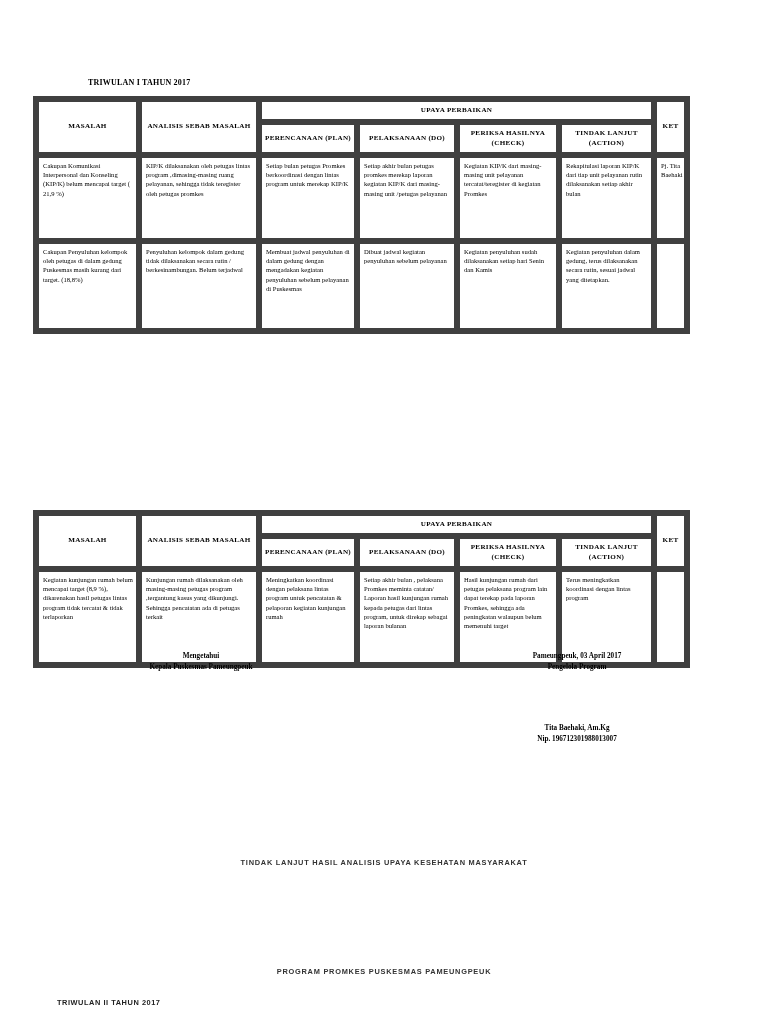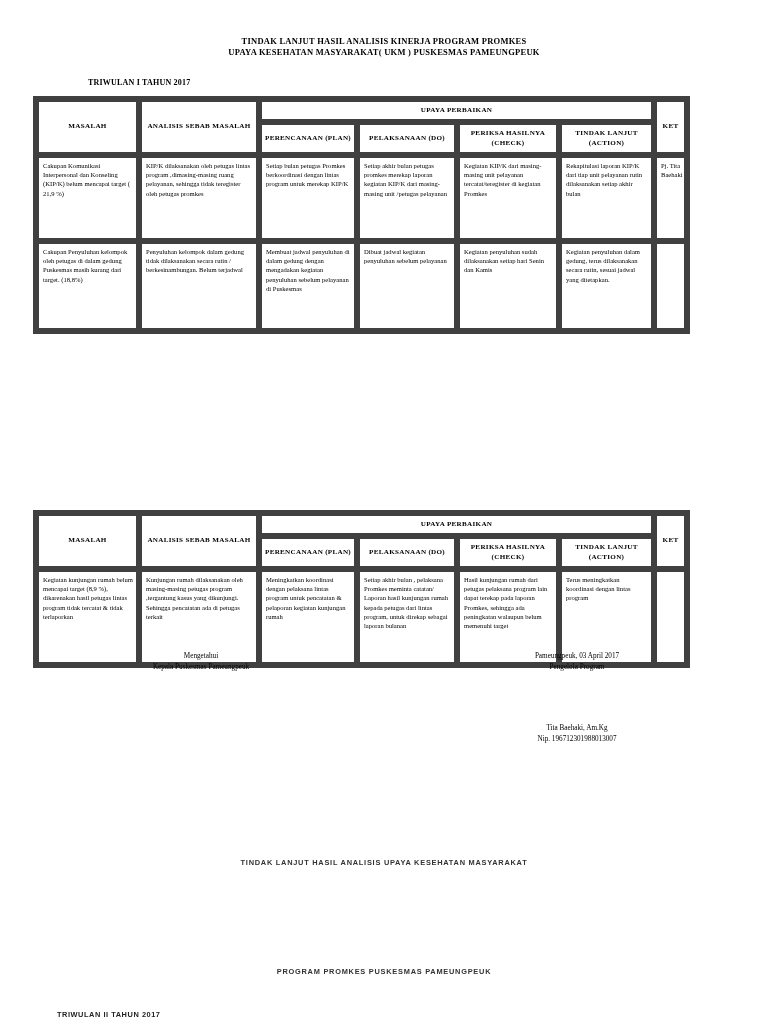--- a/index.html
+++ b/index.html
@@ -98,20 +98,21 @@
   .row-tall td { height: 74px; }
   .row-tall2 td { height: 78px; }
   .row-tall3 td { height: 84px; }
 
   
   .sign {
     position: absolute;
     font-size: 7.2px;
     line-height: 10.5px;
     text-align: center;
+    font-weight: bold;
   }
   #sign-left  { top: 651px; left: 96px;  width: 210px; }
   #sign-right { top: 651px; left: 462px; width: 230px; }
   #sign-left-name  { top: 723px; left: 76px;  width: 250px; }
   #sign-right-name { top: 723px; left: 452px; width: 250px; text-align: center; }
   .sign .nip { display: block; }
 
   
   .footer-line {
     position: absolute;
@@ -125,32 +126,27 @@
   }
   #footer-1 { top: 858px; }
   #footer-2 { top: 967px; }
   #footer-3 {
     top: 998px;
     text-align: left;
     padding-left: 57px;
     box-sizing: border-box;
     letter-spacing: 0.55px;
     color: #222222;
-    margin-top: 12px;
   }
 </style>
 </head>
 <body>
 
 <div class="page">
 
-  <div class="doc-title">
-    <span>TINDAK LANJUT HASIL ANALISIS KINERJA PROGRAM PROMKES</span>
-    <span class="line2">UPAYA KESEHATAN MASYARAKAT( UKM ) PUSKESMAS PAMEUNGPEUK</span>
-  </div>
 
   <div class="quarter-label">TRIWULAN I TAHUN 2017</div>
 
   <table class="pdca" id="table-1">
     <colgroup>
       <col class="c-masalah">
         <col class="c-analisis">
         <col class="c-plan">
       <col class="c-do">
         <col class="c-check">

